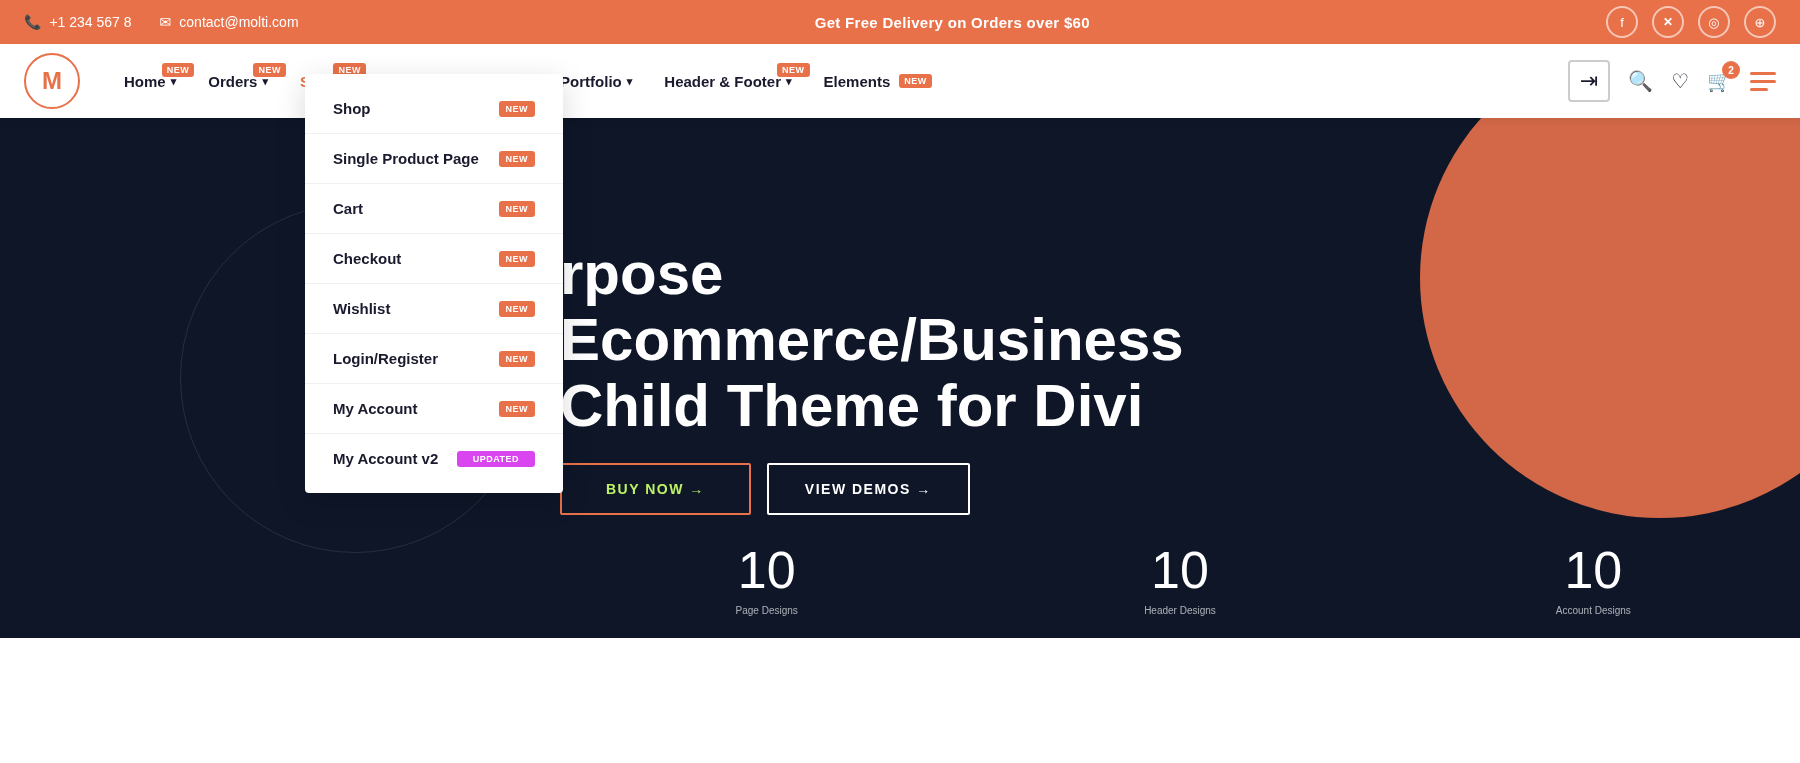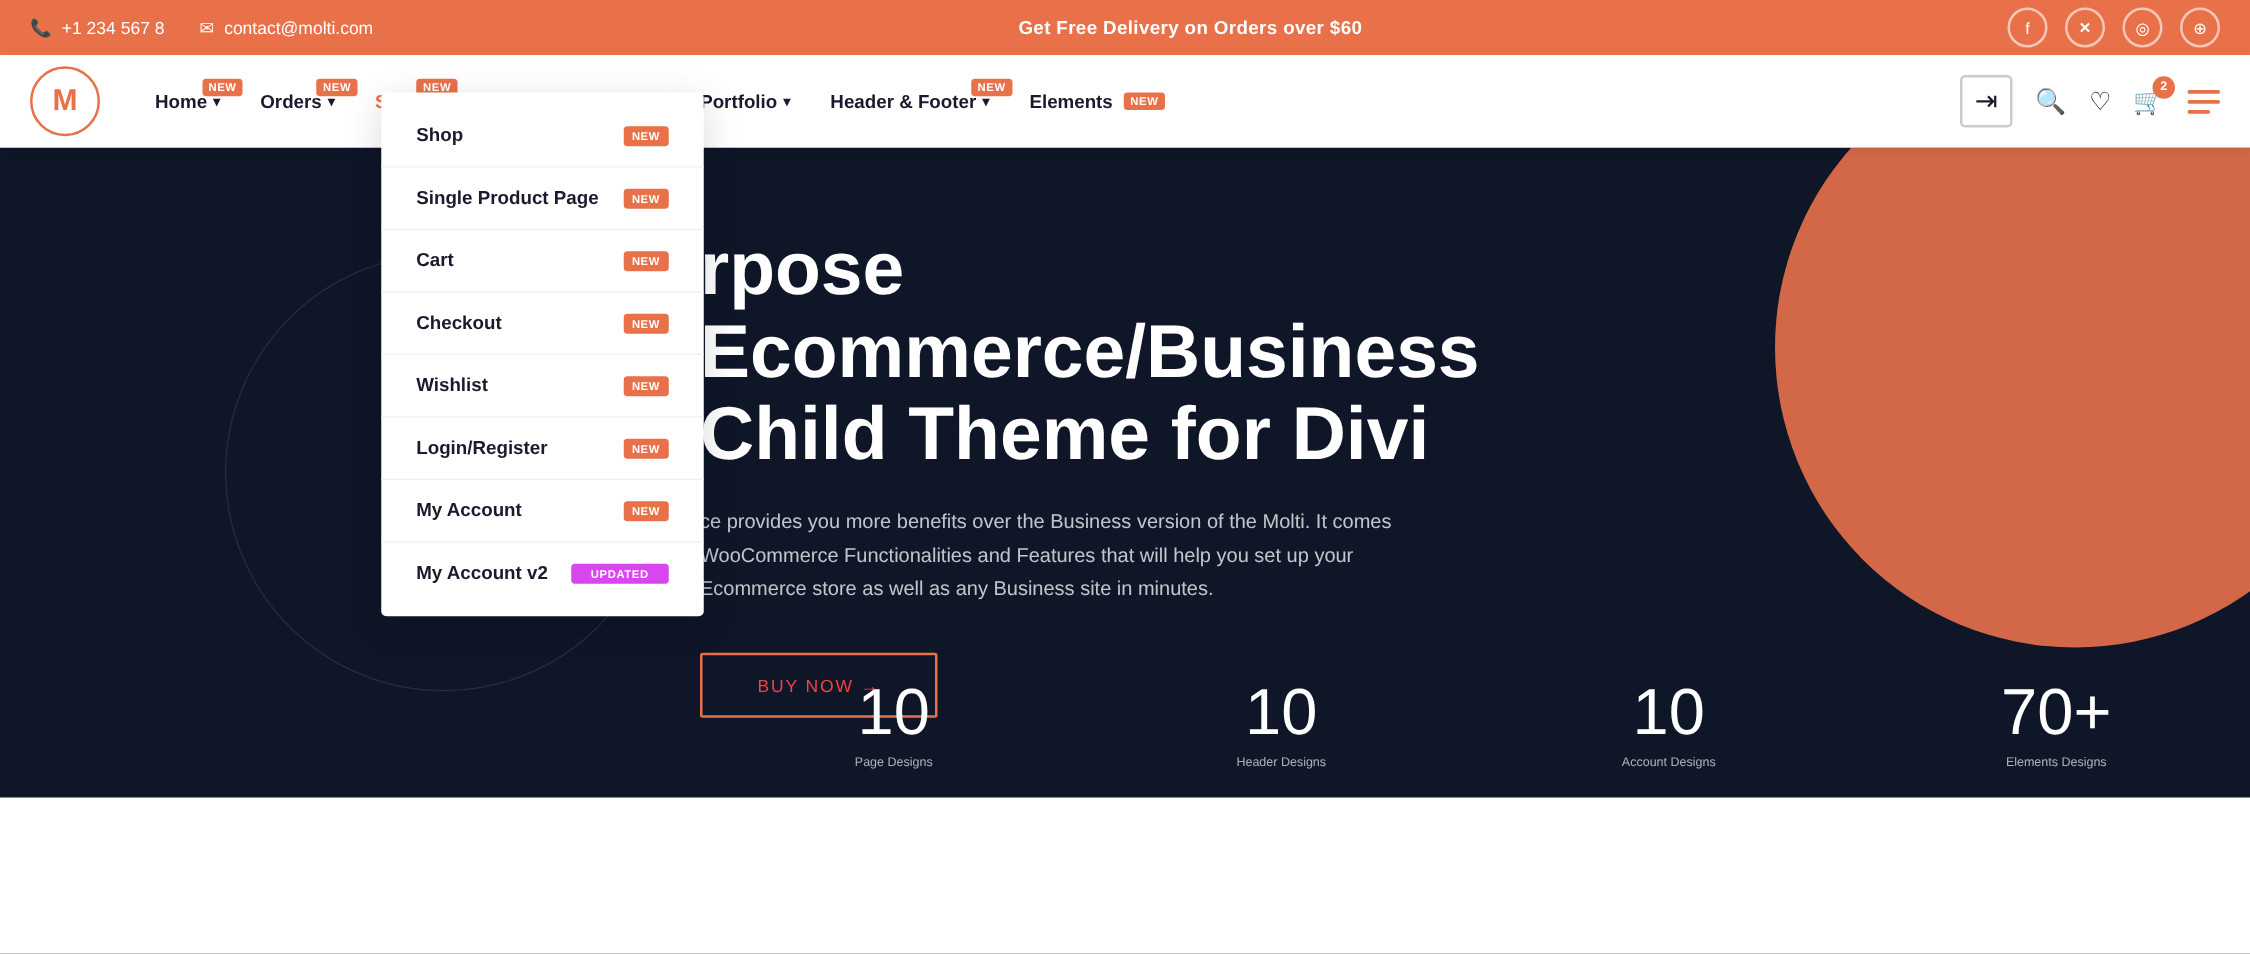--- a/index.html
+++ b/index.html
@@ -241,23 +241,23 @@
       max-width: 600px;
     }
     .hero-buttons {
       display: flex;
       gap: 16px;
       align-items: center;
     }
     .btn-buy {
       border: 2px solid #e8714a;
       background: transparent;
-      color: #ef4444;
+      color: #bef264;
       font-size: 14px;
-      font-weight: 400;
+      font-weight: 700;
       padding: 16px 44px;
       letter-spacing: 1.5px;
       cursor: pointer;
       border-radius: 2px;
     }
     .btn-view {
       border: 2px solid white;
       background: transparent;
       color: white;
       font-size: 14px;
@@ -439,41 +439,33 @@
 
 <div class="hero">
   <div class="hero-circle-right"></div>
   <div class="hero-circle-outline"></div>
 
   <div class="hero-content">
     <h1 class="hero-title">
       <span>rpose Ecommerce/Business</span><br>
       <span>Child Theme for Divi</span>
     </h1>
-    <p class="hero-desc">
-      ce provides you more benefits over the Business version of the Molti. It comes<br>
-      WooCommerce Functionalities and Features that will help you set up your<br>
-      Ecommerce store as well as any Business site in minutes.
-    </p>
     <div class="hero-buttons">
       <button class="btn-buy">BUY NOW →</button>
+      <button class="btn-view">VIEW DEMOS →</button>
     </div>
   </div>
 
   <div class="stats-bar">
     <div class="stat-item">
       <span class="stat-number">10</span>
       <span class="stat-label">Page Designs</span>
     </div>
     <div class="stat-item">
       <span class="stat-number">10</span>
       <span class="stat-label">Header Designs</span>
     </div>
     <div class="stat-item">
       <span class="stat-number">10</span>
       <span class="stat-label">Account Designs</span>
     </div>
-    <div class="stat-item">
-      <span class="stat-number">70+</span>
-      <span class="stat-label">Elements Designs</span>
-    </div>
   </div>
 </div>
 
 </body></html>

